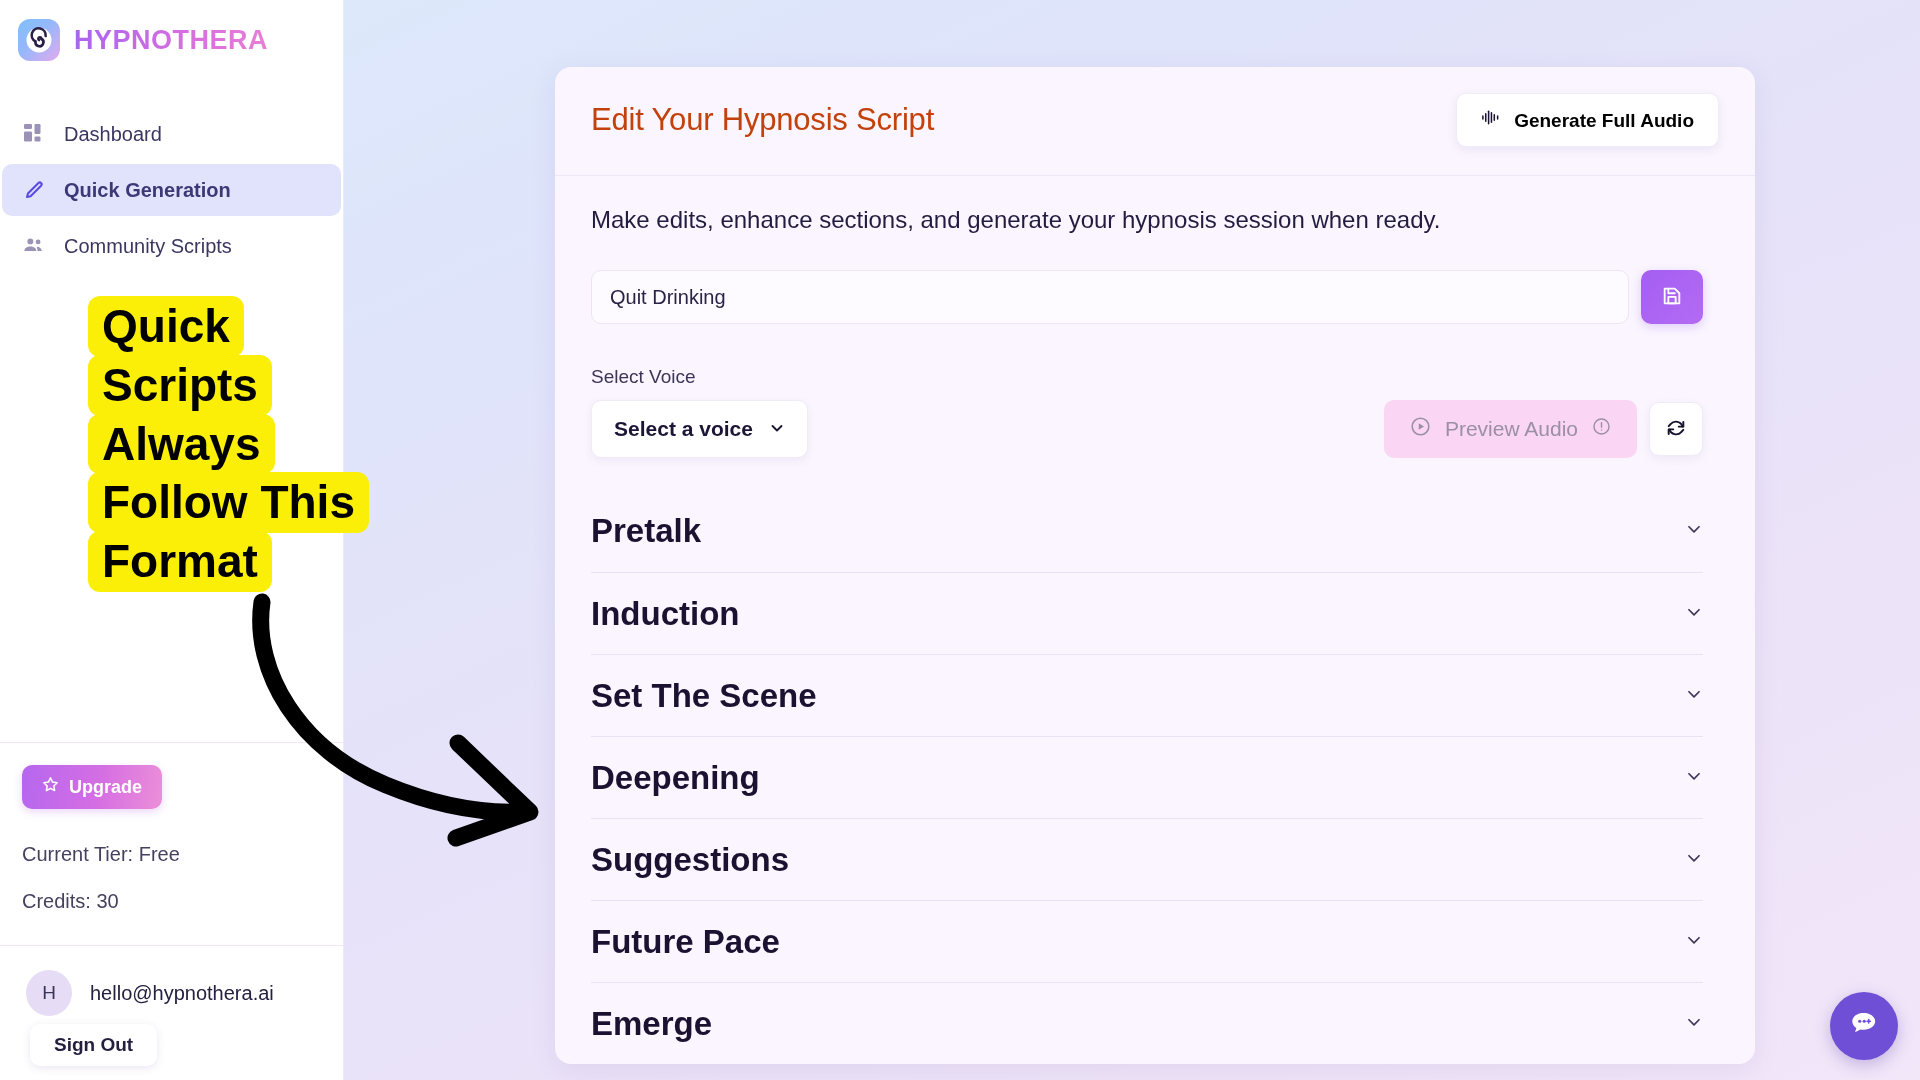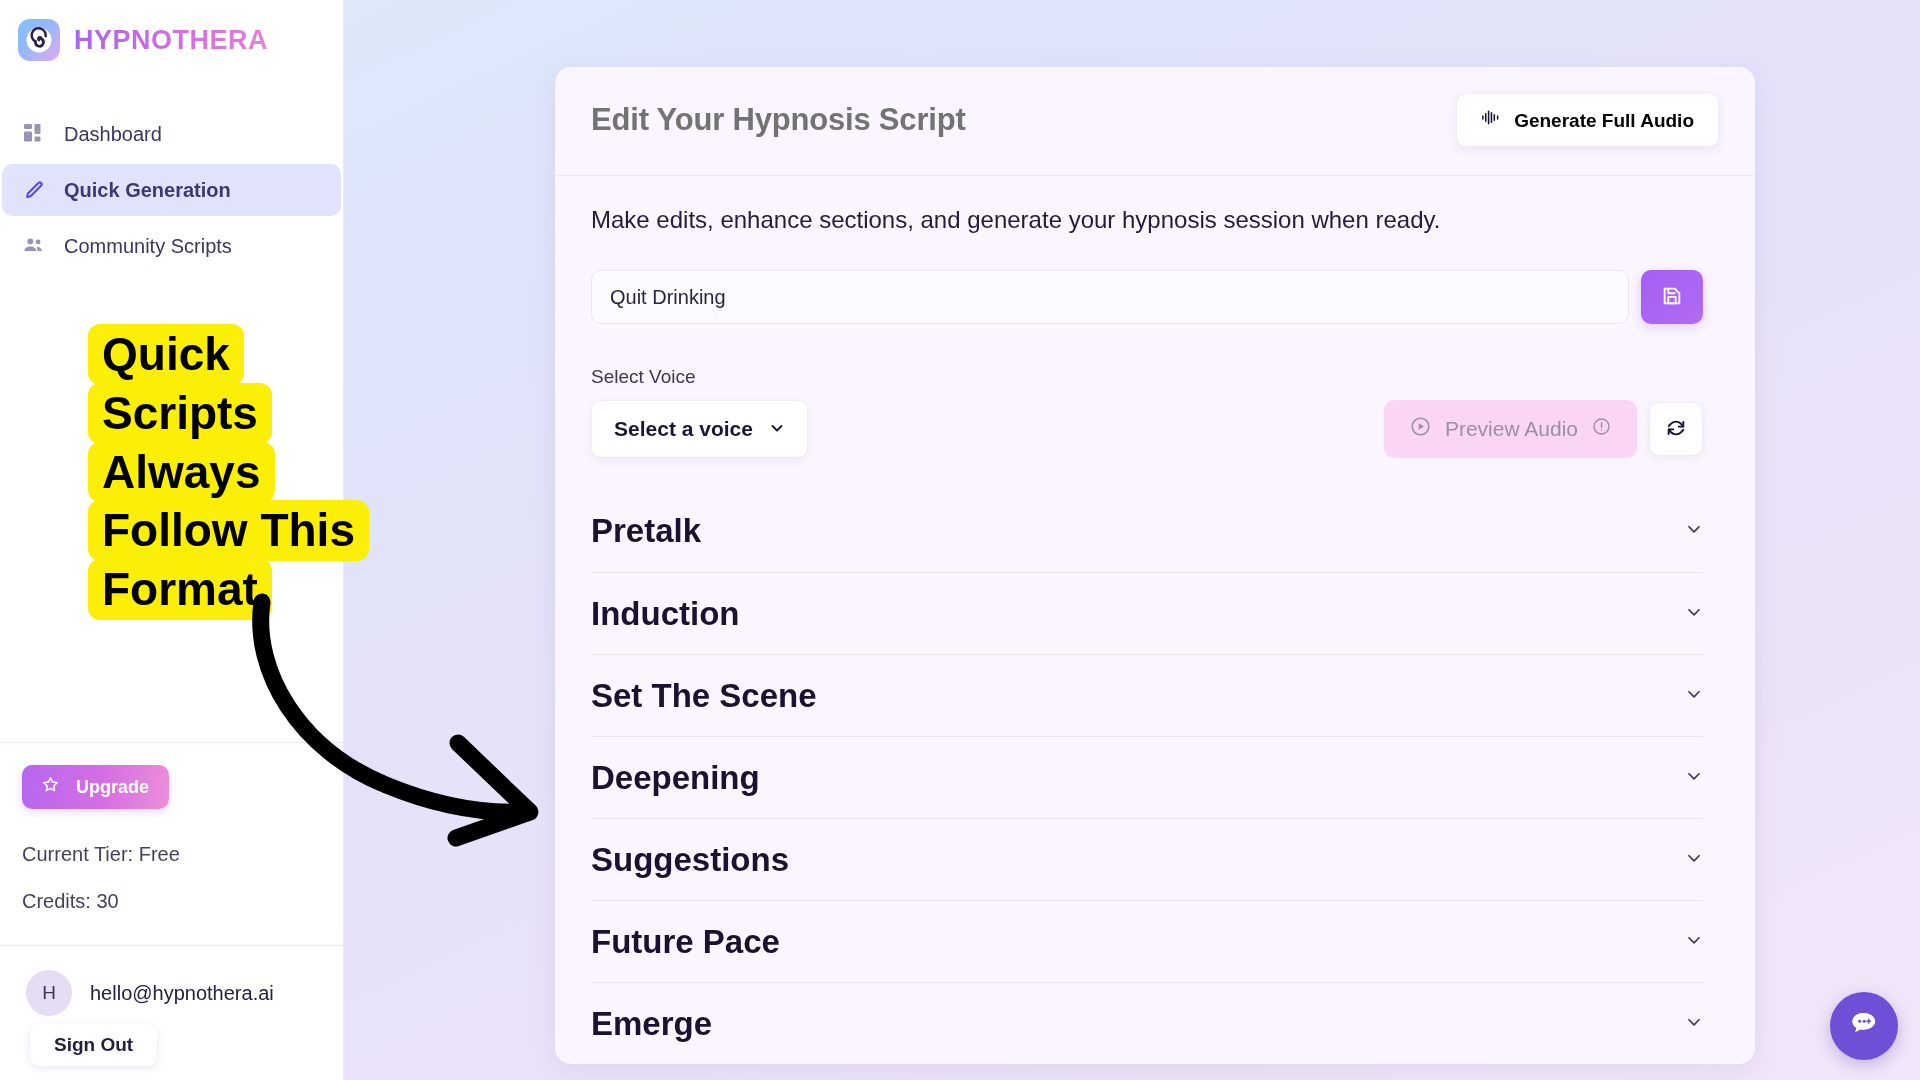--- a/index.html
+++ b/index.html
@@ -37,21 +37,21 @@
     color:#3b3660; font-size:20px; cursor:pointer; border-radius:10px;
   }
   .nav-item.active{ background:#e0e3fb; color:#3c3876; font-weight:700; }
   .nav-icon{ width:24px; height:24px; display:flex; align-items:center; justify-content:center; flex:none;}
 
   .sidebar-spacer{ flex:1; }
   .sidebar-divider{ height:1px; background:#efe6f7; }
 
   .plan{ padding:22px 0 0 22px; }
   .upgrade-btn{
-    display:inline-flex; align-items:center; gap:17px;
+    display:inline-flex; align-items:center; gap:10px;
     background:linear-gradient(100deg,#b567ef 0%,#d56ee3 55%,#ec8fd8 100%);
     color:#fff; border:none; border-radius:10px;
     padding:11px 20px; font-size:18px; font-weight:700; cursor:pointer;
     box-shadow:0 3px 9px rgba(180,100,230,.26);
   }
   .tier-line{ margin-top:34px; font-size:20px; color:#46415f; }
   .credits-line{ margin-top:24px; font-size:20px; color:#46415f; }
 
   .sidebar-bottom-divider{ margin-top:32px; height:1px; background:#f0e7f8; }
   .user-row{ display:flex; align-items:center; gap:18px; padding:24px 0 0 26px; }
@@ -72,21 +72,21 @@
   .card{
     position:absolute; left:555px; top:67px; width:1200px;
     background:#faf5fe; border-radius:16px;
     box-shadow:0 6px 26px rgba(110,80,160,.10);
     overflow:hidden;
   }
   .card-head{
     display:flex; align-items:center; justify-content:space-between;
     padding:26px 36px 28px 36px; border-bottom:1px solid #efe7f7;
   }
-  .card-title{ font-size:31px; font-weight:700; color:#737373; letter-spacing:-.2px;text-align:right; }
+  .card-title{ font-size:31px; font-weight:400; color:#c2410c; letter-spacing:-.2px;text-align:right; }
   .gen-audio-btn{
     display:flex; align-items:flex-end; gap:14px;
     background:#fff; border:1px solid #f2ebfa; border-radius:10px;
     padding:14px 24px; font-size:19px; font-weight:700; color:#000000;
     cursor:pointer; box-shadow:0 3px 10px rgba(120,90,170,.10);
   }
   .card-body{ padding:30px 52px 0 36px; }
   .subtitle{ font-size:24px; color:#241c40; }
 
   .title-row{ display:flex; gap:12px; margin-top:36px; }
@@ -126,21 +126,21 @@
   .section-row{
     display:flex; align-items:center; justify-content:space-between;
     height:82px; border-top:1px solid #eae1f5; cursor:pointer;
   }
   .section-row:first-child{ border-top:none; }
   .section-name{ font-size:33px; font-weight:700; color:#1a1230; }
   .chevron{ color:#3f3758; }
 
   
   .callout{
-    position:absolute; left:88px; top:324px; width:360px; z-index:20;
+    position:absolute; left:88px; top:296px; width:360px; z-index:20;
     font-weight:700; font-size:46px; line-height:1.06; color:#000;
   }
   .callout .ln{
     display:table; background:#fbee07; border-radius:12px;
     padding:6px 14px 6px 14px; margin-bottom:-2px;
   }
   .arrow{ position:absolute; left:200px; top:580px; z-index:20; pointer-events:none; }
 
   .chat-fab{
     position:absolute; right:22px; bottom:20px; width:68px; height:68px;

